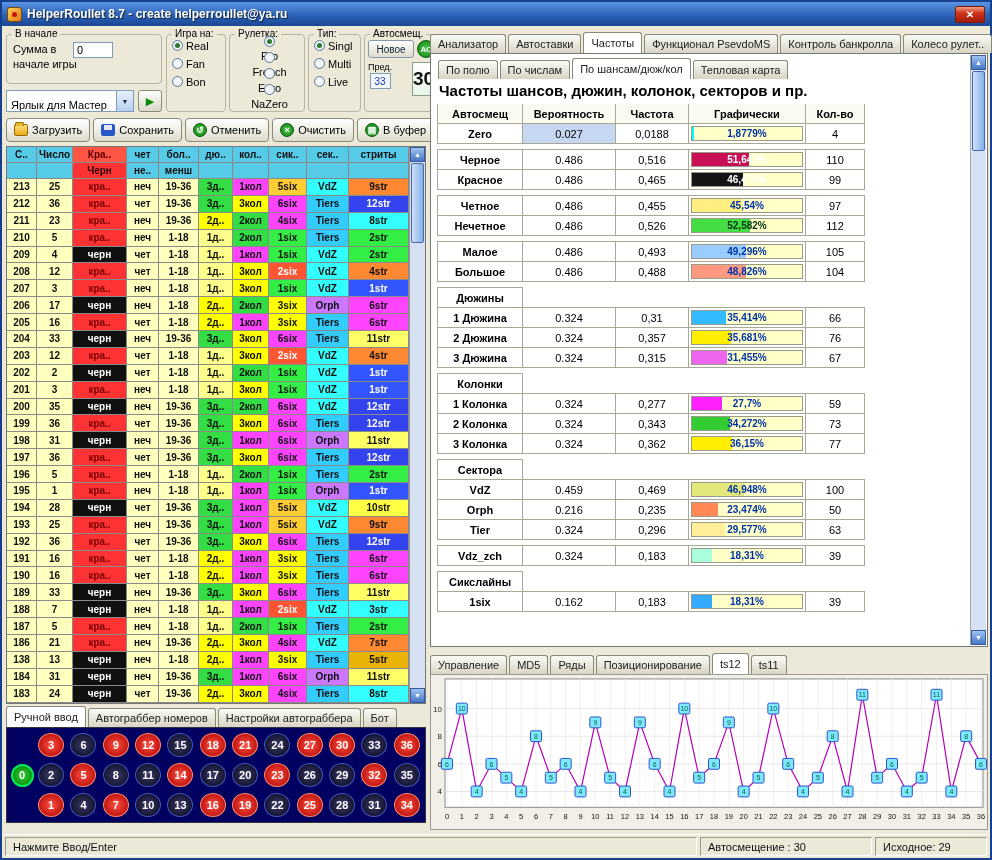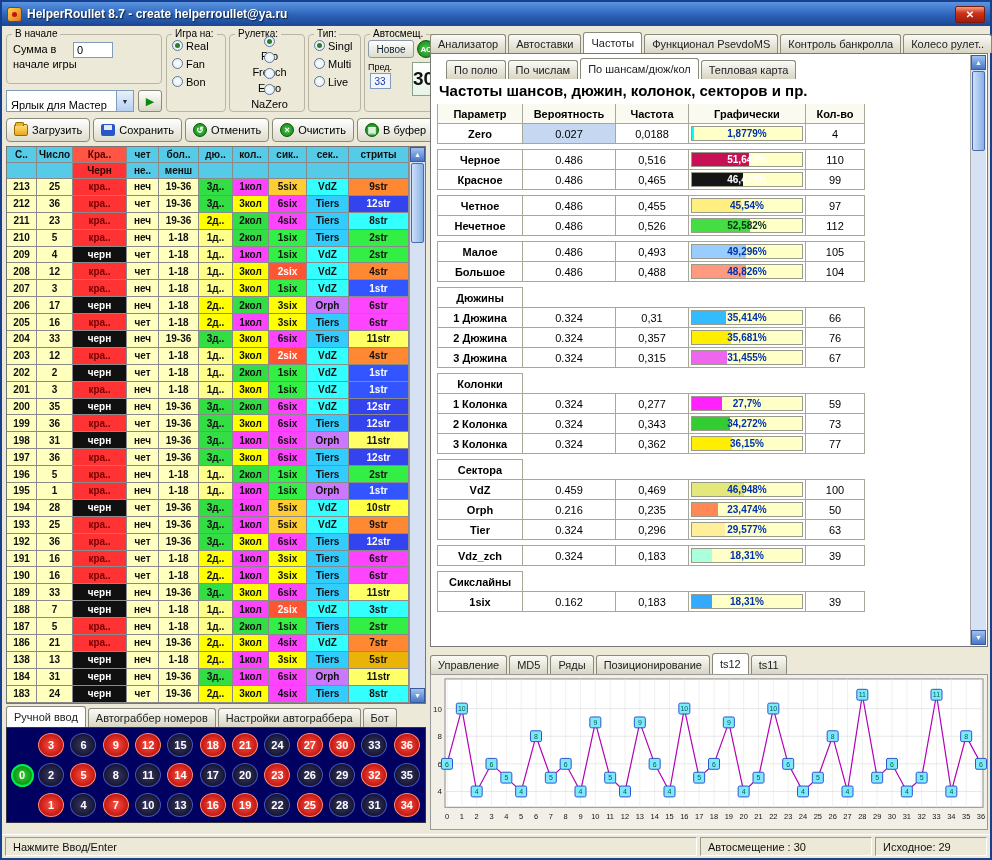--- a/index.html
+++ b/index.html
@@ -70,21 +70,21 @@
   .zero-disc{width:23px;height:23px;border-radius:50%;background:radial-gradient(#30d030,#067a06);border:2px solid #00ee55;color:#fff;font-weight:bold;font-size:11px;display:flex;align-items:center;justify-content:center;}
   .num-grid{flex:1;display:grid;grid-template-columns:repeat(12,1fr);grid-auto-rows:30px;}
   .num-disc{width:26px;height:24px;border-radius:50%;color:#fff;font-weight:bold;font-size:11px;display:flex;align-items:center;justify-content:center;margin:auto;}
   .num-red{background:radial-gradient(#ff5040,#a80000);border:1px solid #ff8870;}
   .num-black{background:radial-gradient(#3a3a66,#06061c);border:1px solid #4455bb;}
 
   
   .right-panel{position:absolute;left:428px;top:0;right:2px;bottom:0;}
   .main-tabs{position:absolute;top:5px;left:0;right:0;height:22px;}
   .freq-panel{position:absolute;top:27px;left:0;right:0;height:594px;background:#fff;border:1px solid #777;}
-  .subtabs{position:absolute;top:4px;left:15px;right:20px;height:21px;align-items:flex-end;}
+  .subtabs{position:absolute;top:4px;left:7px;right:20px;height:21px;align-items:flex-end;}
   .freq-title{position:absolute;top:28px;left:8px;font-size:15px;font-weight:bold;color:#000;}
   .freq-table{position:absolute;top:50px;left:6px;right:22px;bottom:2px;overflow:hidden;}
   .fr-row{display:flex;margin-top:-1px;}
   .fr-gap{height:6px;}
   .fr-cell{height:21px;display:flex;align-items:center;justify-content:center;font-size:11px;background:#fff;border:1px solid #a8a896;margin-left:-1px;overflow:hidden;white-space:nowrap;}
   .fr-cell:first-child{margin-left:0;}
   .fc0{width:86px}.fc1{width:94px}.fc2{width:74px}.fc3{width:118px}.fc4{width:60px}
   .fhead{background:#fafaf0;font-weight:bold;}
   .param{font-weight:bold;}
   .fr-cell.hl{background:#c6d7f2;}
@@ -705,21 +705,21 @@
       <div class="freq-panel">
         <div class="subtabs tabs-row">
             <div class="tab">По полю</div>
             <div class="tab">По числам</div>
             <div class="tab active">По шансам/дюж/кол</div>
             <div class="tab">Тепловая карта</div>
           </div>
         <div class="freq-title">Частоты шансов, дюжин, колонок, секторов и пр.</div>
         <div class="freq-table">
             <div class="fr-row">
-              <div class="fr-cell fc0 fhead">Параметр</div>
+              <div class="fr-cell fc0 fhead">Автосмещ</div>
               <div class="fr-cell fc1 fhead">Вероятность</div>
               <div class="fr-cell fc2 fhead">Частота</div>
               <div class="fr-cell fc3 fhead">Графически</div>
               <div class="fr-cell fc4 fhead">Кол-во</div>
             </div>
             <div class="fr-row">
               <div class="fr-cell fc0 param">Zero</div>
               <div class="fr-cell fc1 hl">0.027</div>
               <div class="fr-cell fc2">0,0188</div>
               <div class="fr-cell fc3 bar-cell">

